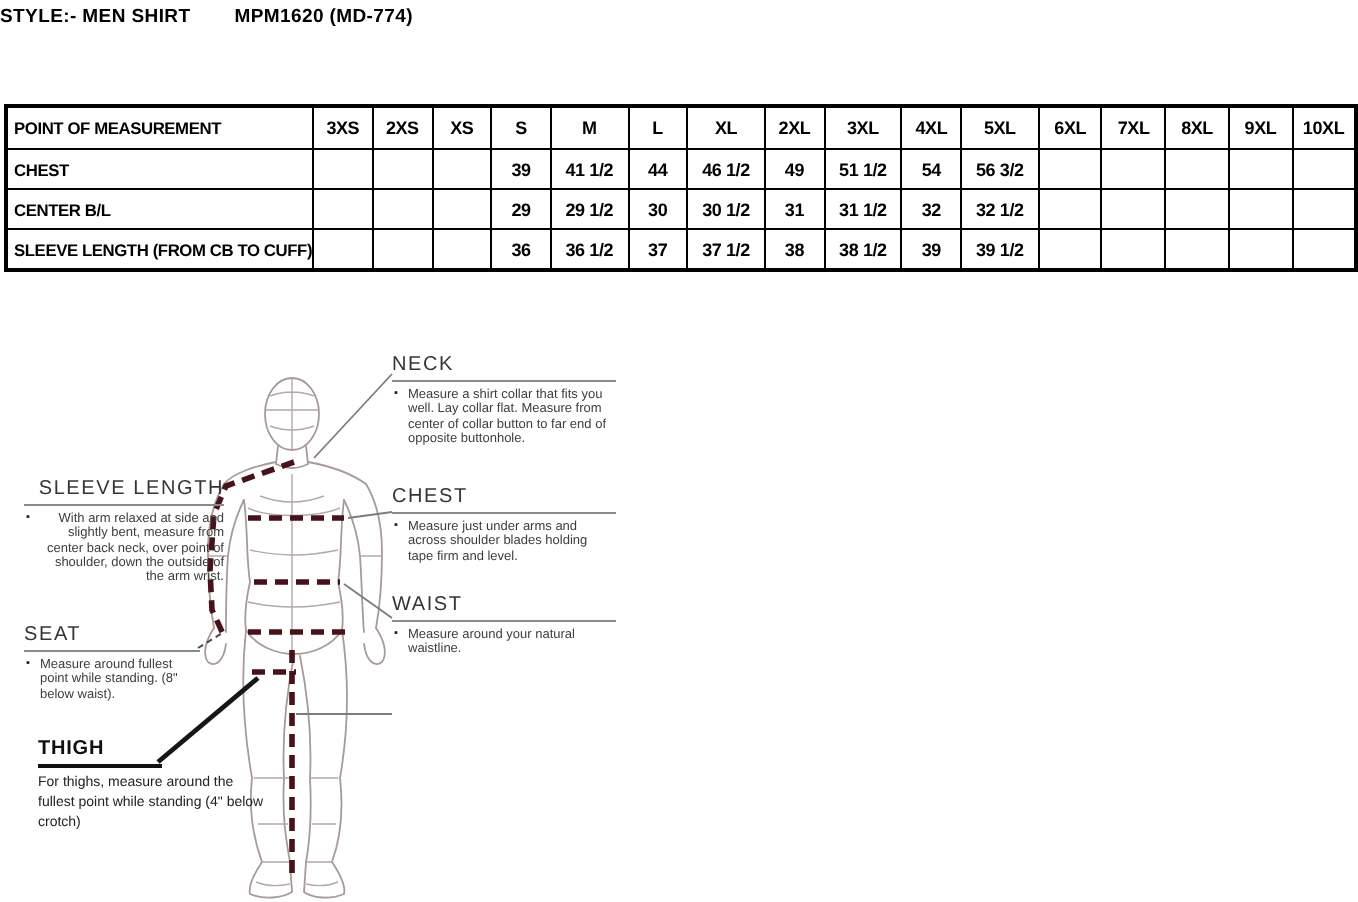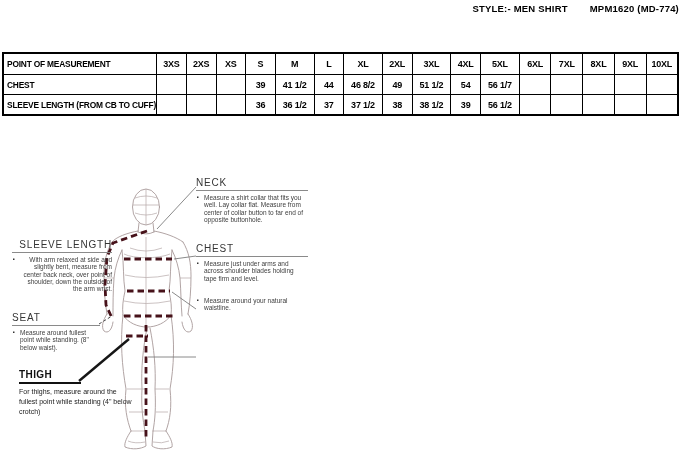--- a/index.html
+++ b/index.html
@@ -2,21 +2,21 @@
 <html><head>
 <meta charset="utf-8">
 <style>
   html,body{margin:0;padding:0;background:#fff;}
   .page{
     position:relative;width:679px;height:451px;background:#ffffff;
     font-family:"Liberation Sans",sans-serif;color:#000;overflow:hidden;
   }
   
   .doc-title{
-    position:absolute;top:3px;left:0;width:100%;text-align:right;
+    position:absolute;top:3px;left:0;width:100%;text-align:left;
     font-size:9.5px;font-weight:bold;letter-spacing:0.2px;
   }
   .doc-title .gap{display:inline-block;width:22px;}
   
   table.size-chart{
     position:absolute;top:52px;left:2px;border-collapse:collapse;table-layout:fixed;
     border:2.5px solid #000;
   }
   table.size-chart th,table.size-chart td{
     border:1.6px solid #000;font-weight:bold;white-space:nowrap;overflow:hidden;
@@ -101,44 +101,63 @@
       </thead>
     <tbody>
         <tr>
           <td class="label-cell">CHEST</td>
           <td></td>
           <td></td>
           <td></td>
           <td>39</td>
           <td>41 1/2</td>
           <td>44</td>
-          <td>46 8/2</td>
+          <td>46 1/2</td>
           <td>49</td>
           <td>51 1/2</td>
           <td>54</td>
-          <td>56 1/7</td>
+          <td>56 3/2</td>
+          <td></td>
+          <td></td>
+          <td></td>
+          <td></td>
+          <td></td>
+        </tr>
+        <tr>
+          <td class="label-cell">CENTER B/L</td>
+          <td></td>
+          <td></td>
+          <td></td>
+          <td>29</td>
+          <td>29 1/2</td>
+          <td>30</td>
+          <td>30 1/2</td>
+          <td>31</td>
+          <td>31 1/2</td>
+          <td>32</td>
+          <td>32 1/2</td>
           <td></td>
           <td></td>
           <td></td>
           <td></td>
           <td></td>
         </tr>
         <tr>
           <td class="label-cell">SLEEVE LENGTH (FROM CB TO CUFF)</td>
           <td></td>
           <td></td>
           <td></td>
           <td>36</td>
           <td>36 1/2</td>
           <td>37</td>
           <td>37 1/2</td>
           <td>38</td>
           <td>38 1/2</td>
           <td>39</td>
-          <td>56 1/2</td>
+          <td>39 1/2</td>
           <td></td>
           <td></td>
           <td></td>
           <td></td>
           <td></td>
         </tr>
       </tbody>
   </table>
 
 
@@ -205,20 +224,21 @@
 
   <div class="callout" style="left:196px;top:243px;width:112px;">
     <div class="callout-title">CHEST</div>
     <div class="callout-body">
       <span class="bullet">▪</span>
       <span>Measure just under arms and across shoulder blades holding tape firm and level.</span>
     </div>
   </div>
 
   <div class="callout" style="left:196px;top:297px;width:112px;">
+    <div class="callout-title">WAIST</div>
     <div class="callout-body">
       <span class="bullet">▪</span>
       <span>Measure around your natural waistline.</span>
     </div>
   </div>
 
 
   <div class="callout" style="left:12px;top:239px;width:100px;text-align:right;">
     <div class="callout-title">SLEEVE LENGTH</div>
     <div class="callout-body">

